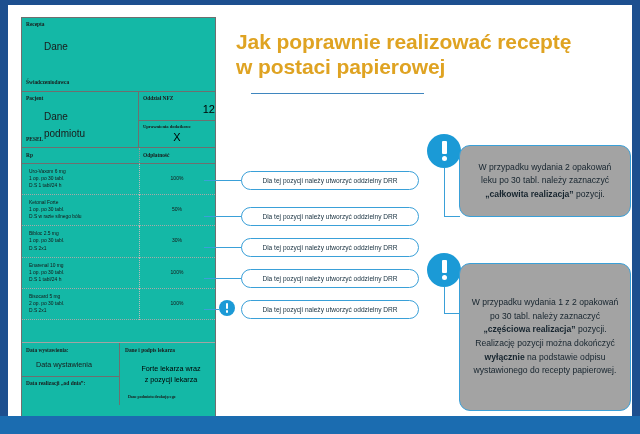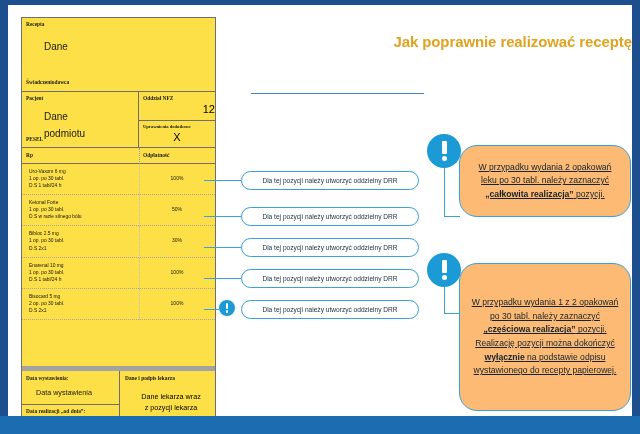--- a/index.html
+++ b/index.html
@@ -18,35 +18,35 @@
     background:#ffffff;
   }
   #bottom-band{
     position:absolute;left:0;bottom:0;width:640px;height:18px;
     background:#1b6cb0;
   }
 
   
   #title{
     position:absolute;left:228px;top:24px;width:396px;
-    text-align:right;
+    text-align:left;
     color:#dfa322;
-    font-size:15px;font-weight:bold;line-height:25px;
+    font-size:21px;font-weight:bold;line-height:25px;
     letter-spacing:-0.1px;
   }
   #title-rule{
     position:absolute;left:243px;top:88px;width:173px;height:0;
     border-top:1.4px solid #3f86bf;
   }
 
   
   #form{
     position:absolute;left:13px;top:12px;width:195px;height:404px;
     border:1px solid #6f6f6f;
-    background:#fde047;
+    background:#14b8a6;
     box-sizing:border-box;
     font-family:"Liberation Serif",serif;
   }
   .cell-lbl{
     font-family:"Liberation Serif",serif;
     font-weight:bold;font-size:5.4px;color:#1a1a1a;
   }
   .cell-val{
     font-family:"Liberation Sans",sans-serif;
     font-size:10px;color:#1a1a1a;
@@ -110,22 +110,22 @@
     position:absolute;left:117px;top:11px;width:76px;text-align:center;
     font-family:"Liberation Sans",sans-serif;font-size:5px;color:#161616;
   }
   .drug-sep{
     position:absolute;left:117px;top:0;width:0;height:31.2px;
     border-left:1px dotted #bdbdbd;
   }
 
   
   #blk-footer{
-    position:absolute;left:0;top:348px;width:193px;height:62px;
-    border-top:5px solid #a3a3a3;box-sizing:border-box;
+    position:absolute;left:0;top:324px;width:193px;height:62px;
+    border-top:1px solid #a3a3a3;box-sizing:border-box;
   }
   #foot-left{
     position:absolute;left:0;top:0;width:98px;height:62px;
     border-right:1px solid #6f6f6f;box-sizing:border-box;
   }
   #lbl-data-wyst{position:absolute;left:4px;top:4px;}
   #val-data-wyst{position:absolute;left:14px;top:17px;font-size:7.2px;}
   #foot-left-div{position:absolute;left:0;top:33px;width:98px;height:0;
                  border-top:1px solid #6f6f6f;}
   #lbl-data-real{position:absolute;left:4px;top:37px;}
@@ -159,41 +159,41 @@
   .excl-bar{background:#fff;border-radius:1px;}
   .excl-big .excl-bar{width:5px;height:13px;margin-bottom:2px;}
   .excl-big .excl-dot{width:5px;height:5px;background:#fff;border-radius:50%;}
   .excl-small .excl-bar{width:2.5px;height:6px;margin-bottom:1px;}
   .excl-small .excl-dot{width:2.5px;height:2.5px;background:#fff;border-radius:50%;}
   .excl-inner{display:flex;flex-direction:column;align-items:center;}
 
   
   .info-box{
     position:absolute;left:451px;width:172px;
-    border:1.4px solid #3aa0d8;border-radius:18px;
-    background:#fdba74;box-sizing:border-box;
+    border:1.4px solid #3aa0d8;border-radius:11px;
+    background:#a3a3a3;box-sizing:border-box;
     display:flex;align-items:center;justify-content:center;
     text-align:center;color:#16242e;
     font-size:8.6px;line-height:13.6px;
     font-family:"Liberation Sans",sans-serif;
     padding:6px 11px;
-    text-decoration:underline;
   }
   #info-1{top:140px;height:72px;}
   #info-2{top:258px;height:148px;}
   .info-box b{font-weight:bold;}
 </style>
 </head>
 <body>
 
 <div id="slide">
   <div id="canvas">
 
     <div id="title">
       <div>Jak poprawnie realizować receptę</div>
+      <div>w postaci papierowej</div>
     </div>
     <div id="title-rule"></div>
 
     <div id="form">
 
       <div id="blk-recepta">
         <div id="lbl-recepta" class="cell-lbl">Recepta</div>
         <div id="val-swiad" class="cell-val">
           <div>Dane</div>
         </div>
@@ -276,21 +276,21 @@
       <div id="blk-footer">
         <div id="foot-left">
           <div id="lbl-data-wyst" class="cell-lbl">Data wystawienia:</div>
           <div id="val-data-wyst" class="cell-val">Data wystawienia</div>
           <div id="foot-left-div"></div>
           <div id="lbl-data-real" class="cell-lbl">Data realizacji „od dnia”:</div>
         </div>
         <div id="foot-right">
           <div id="lbl-dane-lek" class="cell-lbl">Dane i podpis lekarza</div>
           <div id="val-dane-lek">
-            <div>Dane lekarza wraz</div>
+            <div>Forte lekarza wraz</div>
             <div>z pozycji lekarza</div>
           </div>
           <div id="lbl-podmiot" class="cell-lbl">Dane podmiotu drukującego</div>
         </div>
       </div>
     </div>
 
     <div id="connectors">
         <div class="h-line" style="left: 196px; top: 175px; width: 38px;"></div>
         <div class="h-line" style="left: 196px; top: 211px; width: 38px;"></div>

